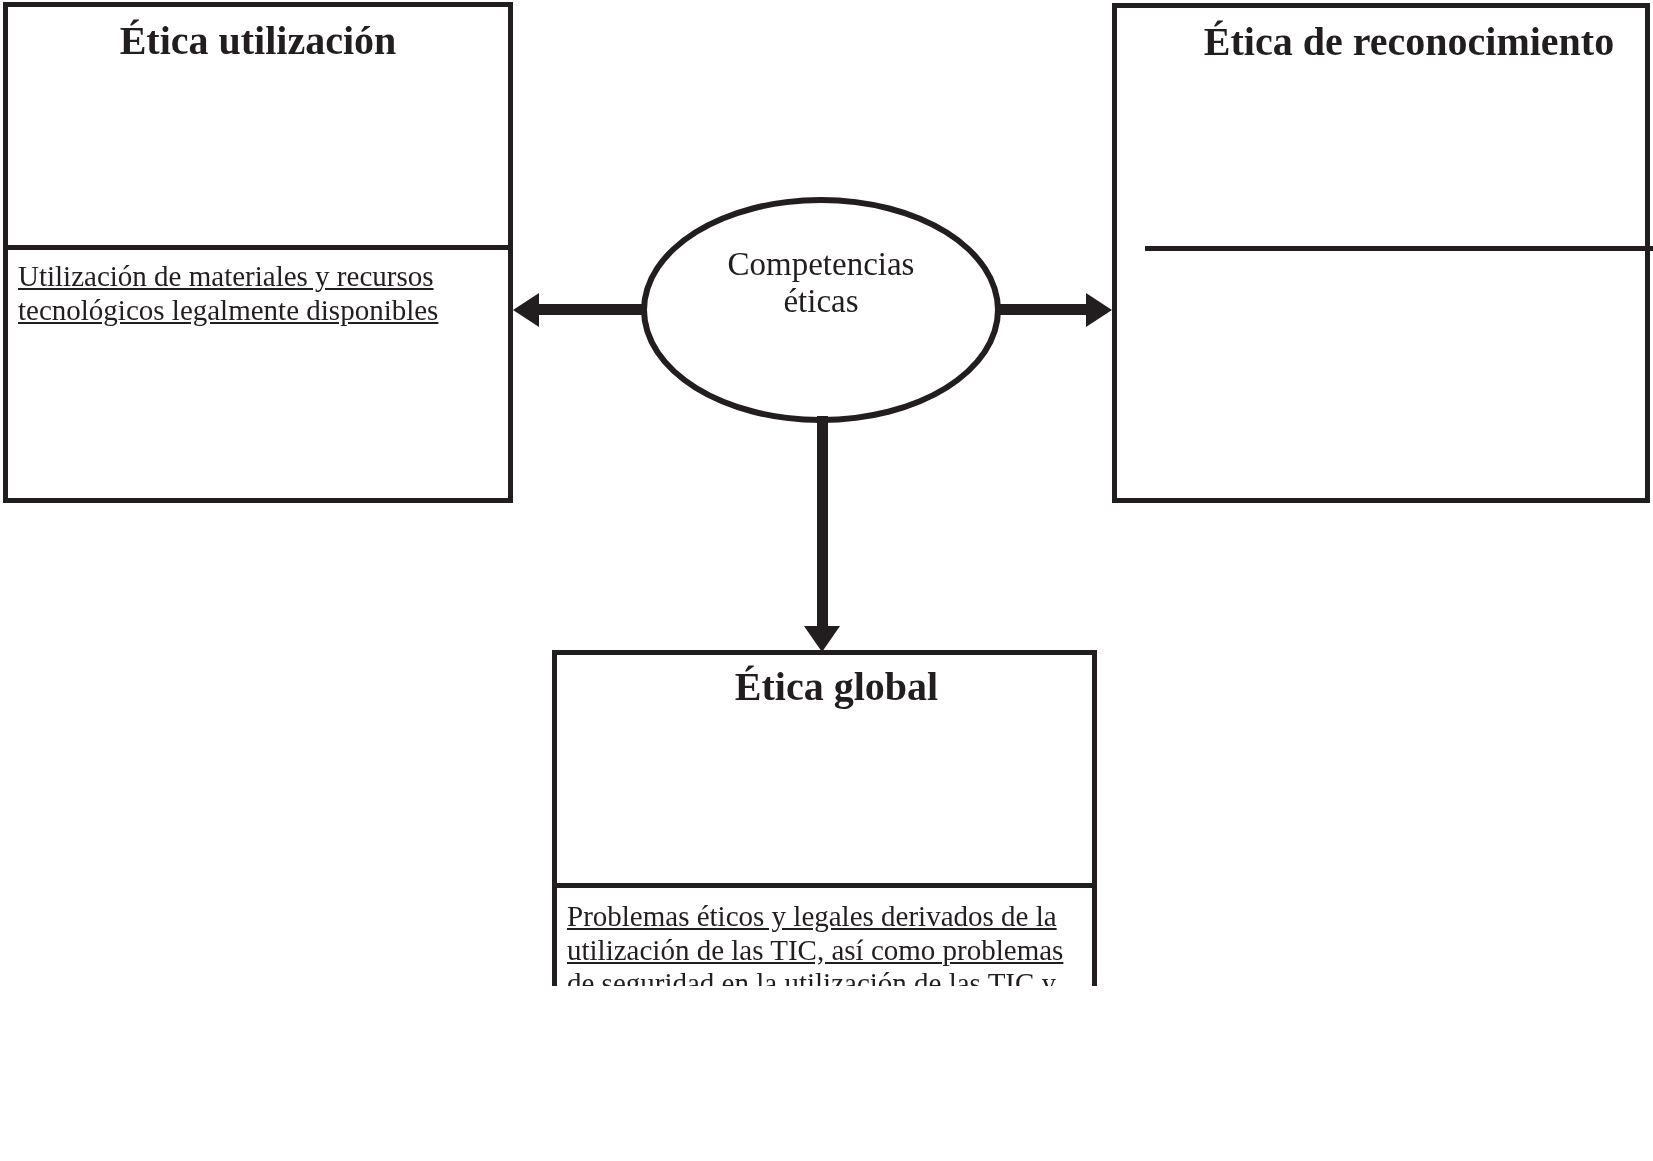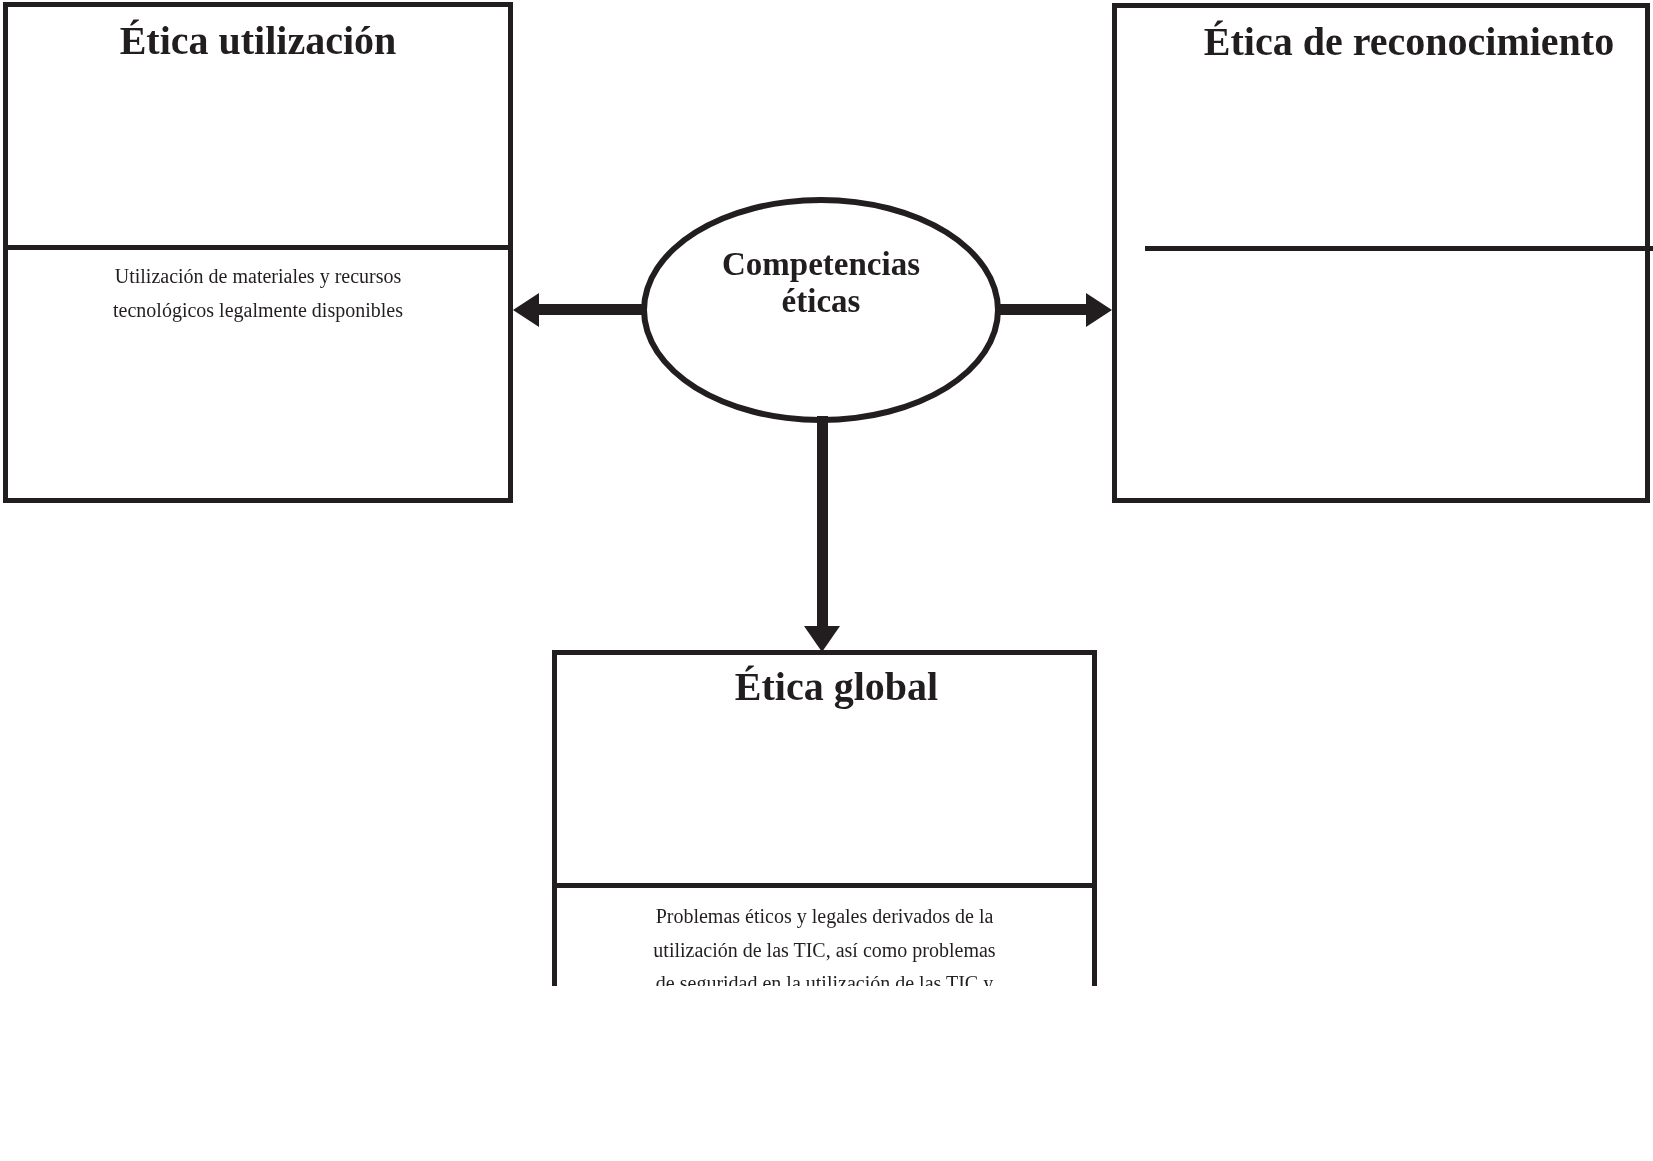--- a/index.html
+++ b/index.html
@@ -25,45 +25,45 @@
     width:100%;
     border-bottom:5px solid var(--stroke);
     text-align:center;
     font-weight:bold;
     font-size:40px;
     line-height:1.2;
     padding-top:10px;
   }
   .node-desc{
     width:100%;
-    text-align:center;
-    font-size:20px;
+    font-size:29px;
     line-height:33.5px;
     white-space:pre-line;
     padding:10px 10px 0 10px;
+    text-decoration:underline;
   }
   #box-utilizacion{left:3px;top:2px;width:510px;height:501px;}
   #box-utilizacion .node-title{height:243px;}
   #box-reconocimiento{left:1112px;top:3px;width:538px;height:500px;}
   #box-reconocimiento .node-title{height:243px;margin-left:28px;}
   #box-global{left:552px;top:650px;width:545px;height:505px;}
   #box-global .node-title{height:233px;padding-top:8px;padding-left:24px;}
   #box-global .node-desc{padding-top:12px;}
 
   .center-ellipse{
     position:absolute;
     left:641px;top:197px;width:360px;height:226px;
     border:6px solid var(--stroke);
     border-radius:50%;
     background:var(--bg);
     text-align:center;
   }
   .center-label{
     padding-top:43px;
-    font-weight:bold;
+    font-weight:normal;
     font-size:33px;
     line-height:37px;
     white-space:pre-line;
   }
 
   .shaft{position:absolute;background:var(--stroke);}
   .head{position:absolute;width:0;height:0;}
   #arrow-left-shaft{left:536px;top:304px;width:110px;height:11px;}
   #arrow-left-head{left:513px;top:293px;
     border-top:17px solid transparent;border-bottom:17px solid transparent;

